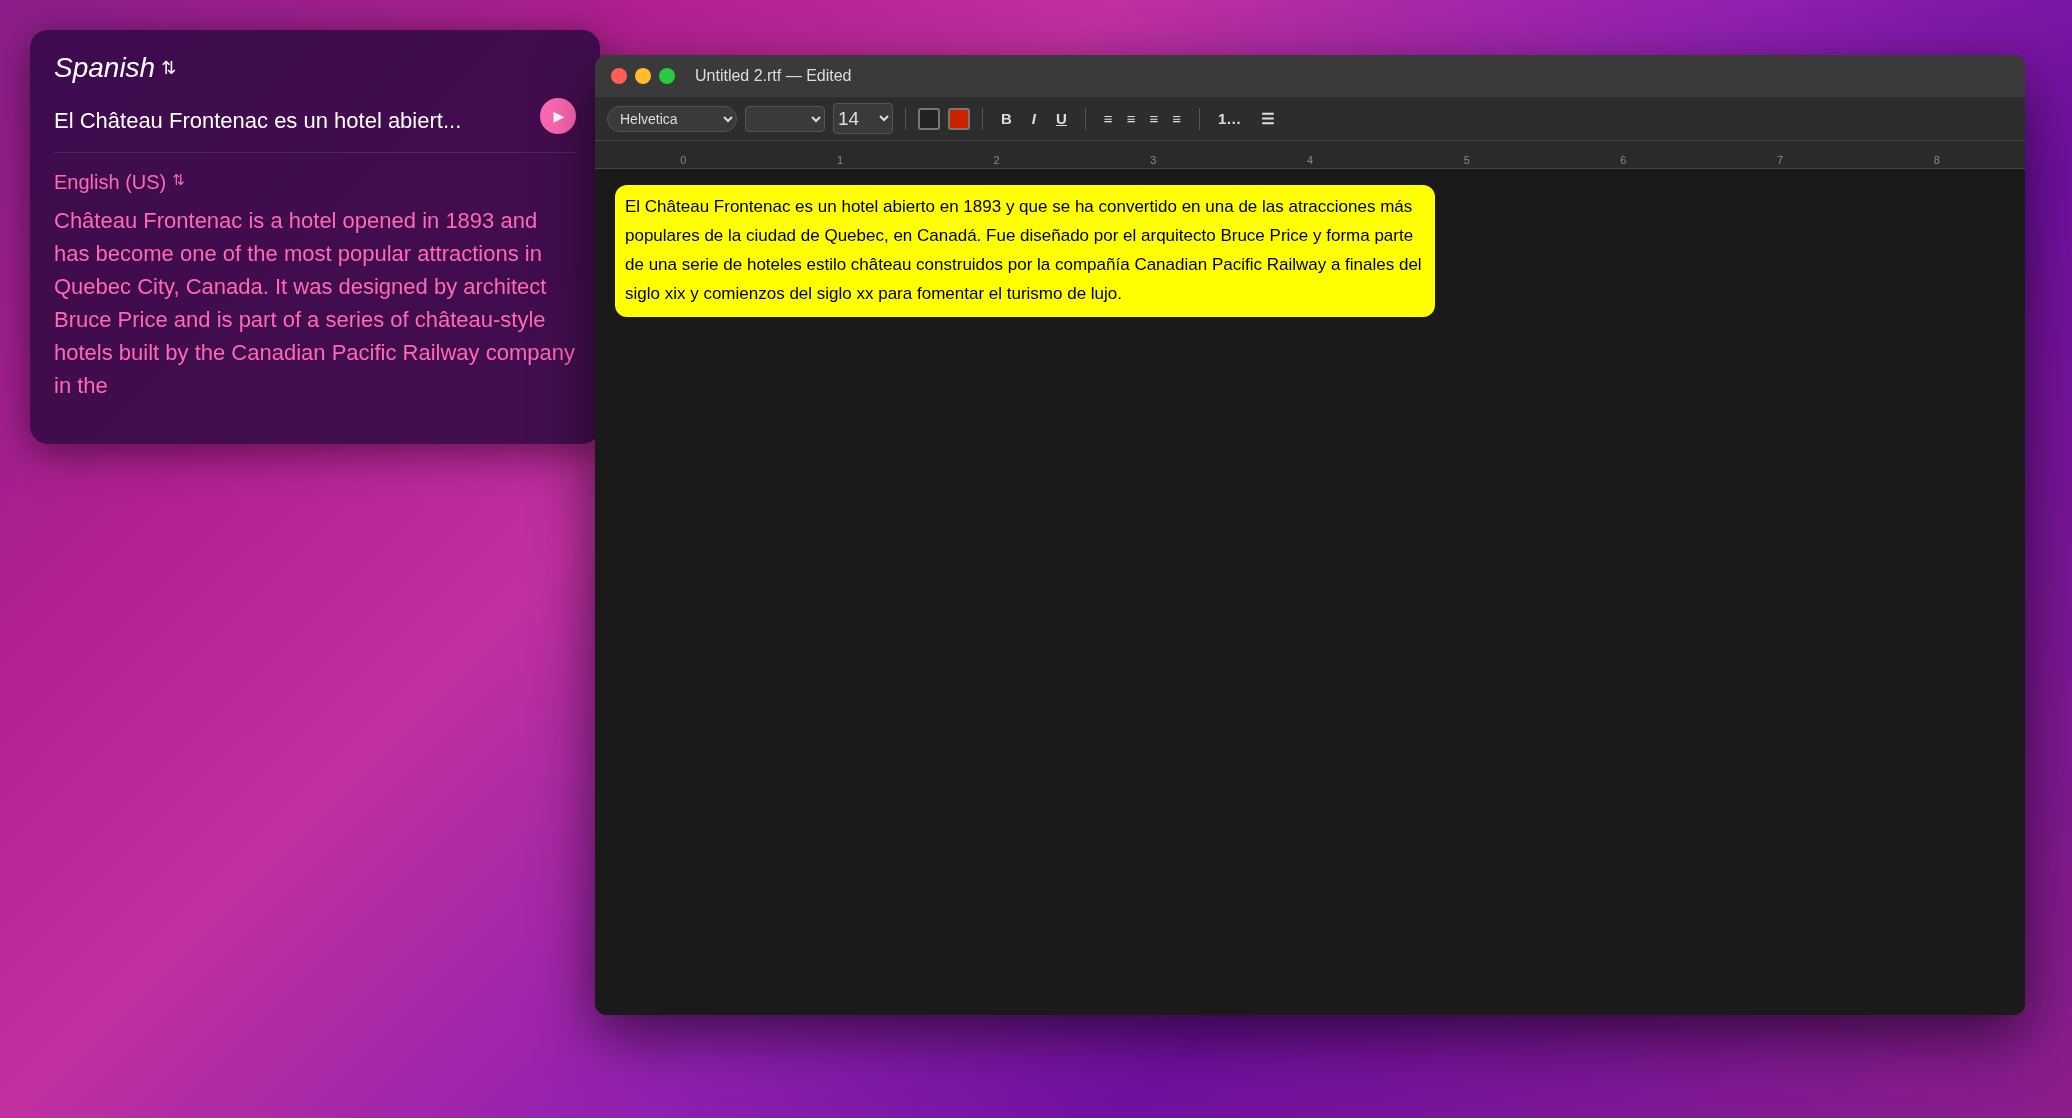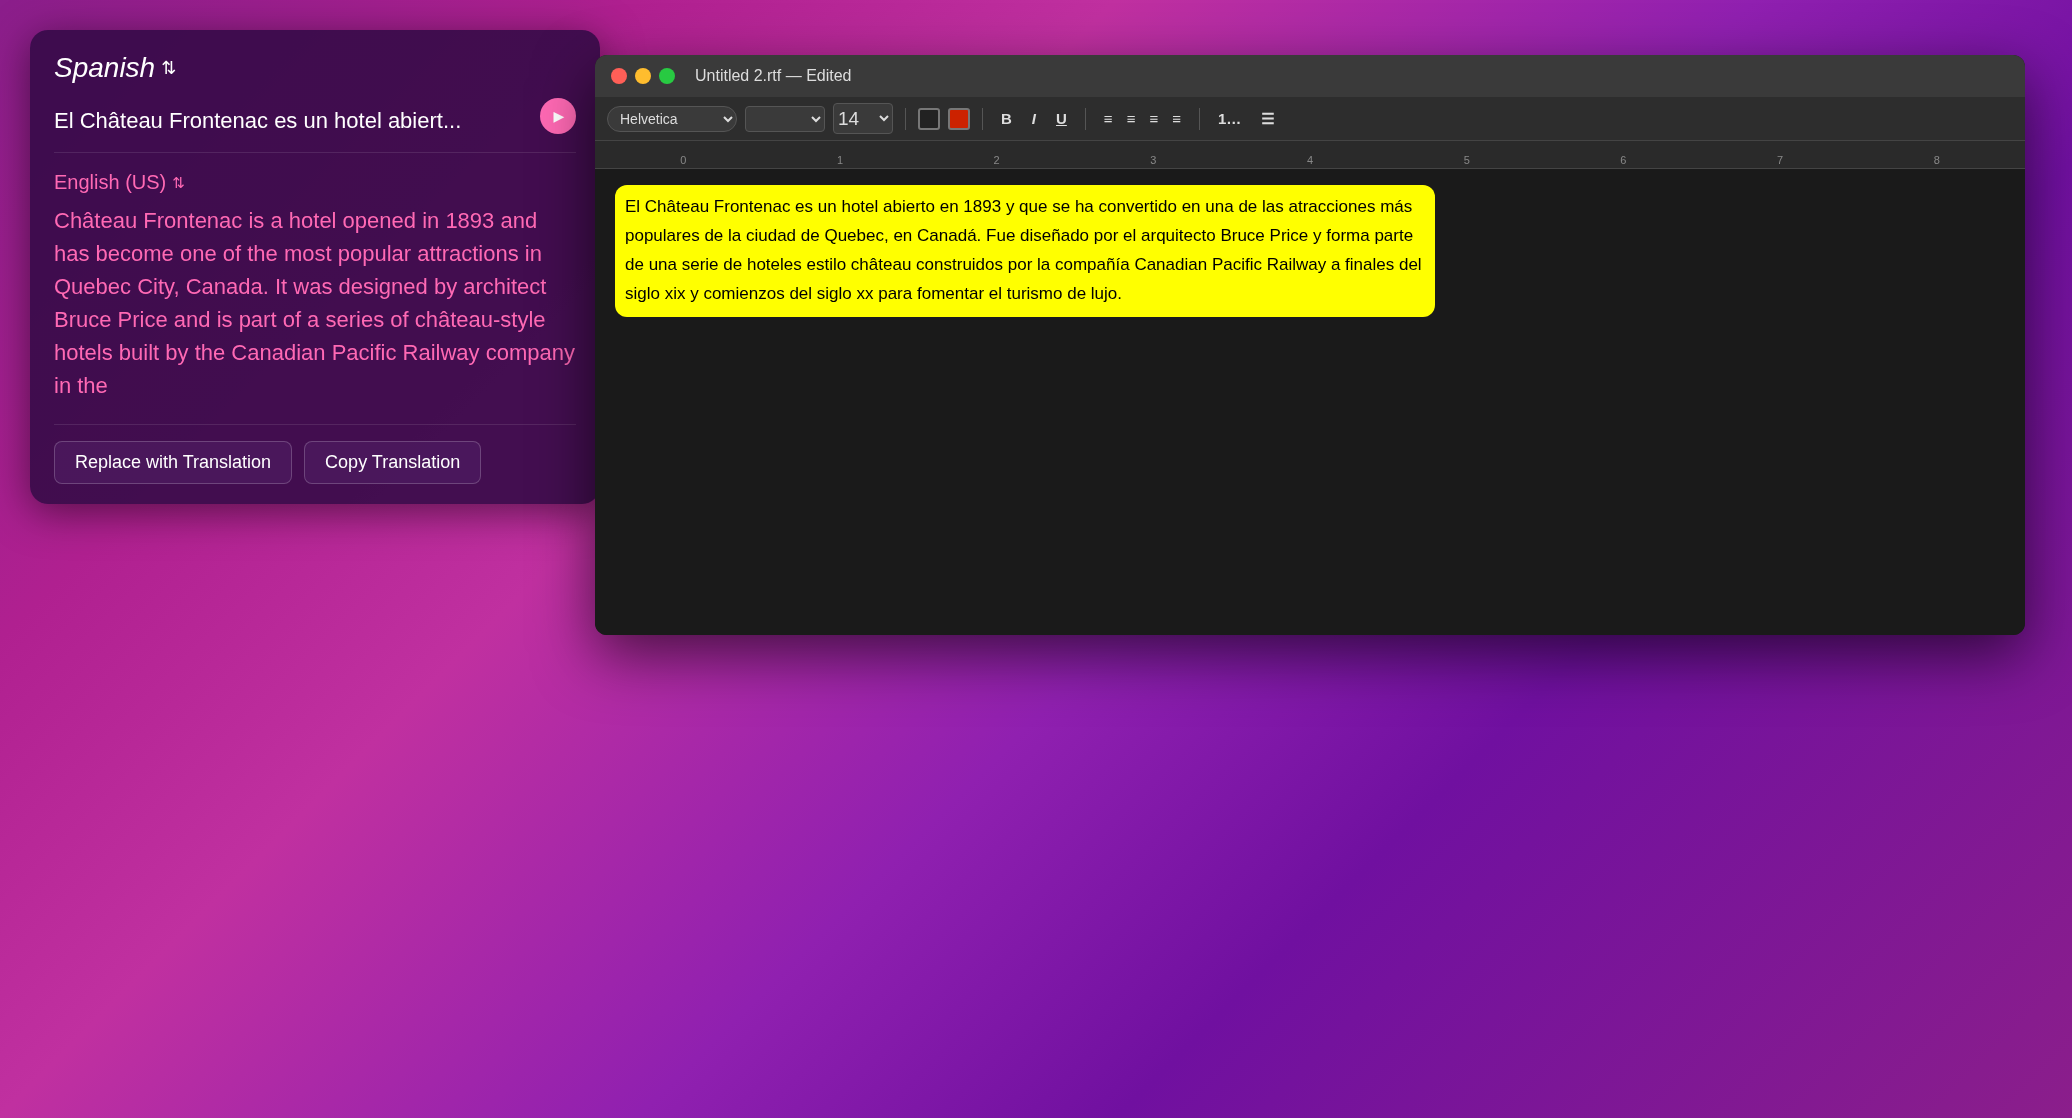--- a/index.html
+++ b/index.html
@@ -77,21 +77,21 @@
 
     .play-btn::after {
       content: '▶';
       color: white;
       font-size: 14px;
       margin-left: 2px;
     }
 
     .target-lang-row {
       display: flex;
-      align-items: center;
+      align-items: flex-start;
       gap: 6px;
       margin-bottom: 10px;
     }
 
     .target-lang-label {
       color: #FF69B4;
       font-size: 20px;
       font-weight: 500;
     }
 
@@ -124,21 +124,21 @@
       padding: 10px 20px;
       cursor: pointer;
     }
 
     
     .editor-window {
       position: absolute;
       top: 55px;
       left: 595px;
       width: 1430px;
-      height: 580px;
+      height: 960px;
       background: #1e1e1e;
       border-radius: 12px;
       box-shadow: 0 20px 60px rgba(0,0,0,0.6);
       overflow: hidden;
       display: flex;
       flex-direction: column;
     }
 
     .title-bar {
       background: #3a3a3a;
@@ -308,24 +308,20 @@
     <div class="play-btn"></div>
   </div>
 
   <div class="target-lang-row">
     <span class="target-lang-label">English (US)</span>
     <span class="target-lang-chevron">⇅</span>
   </div>
 
   <div class="translation-text">Château Frontenac is a hotel opened in 1893 and has become one of the most popular attractions in Quebec City, Canada. It was designed by architect Bruce Price and is part of a series of château-style hotels built by the Canadian Pacific Railway company in the</div>
 
-  <div class="action-buttons">
-    <button class="action-btn">Replace with Translation</button>
-    <button class="action-btn">Copy Translation</button>
-  </div>
 </div>
 
 <div class="editor-window">
   <div class="title-bar">
     <div class="traffic-lights">
       <div class="tl-red"></div>
       <div class="tl-yellow"></div>
       <div class="tl-green"></div>
     </div>
     <span class="window-title">Untitled 2.rtf — Edited</span>

